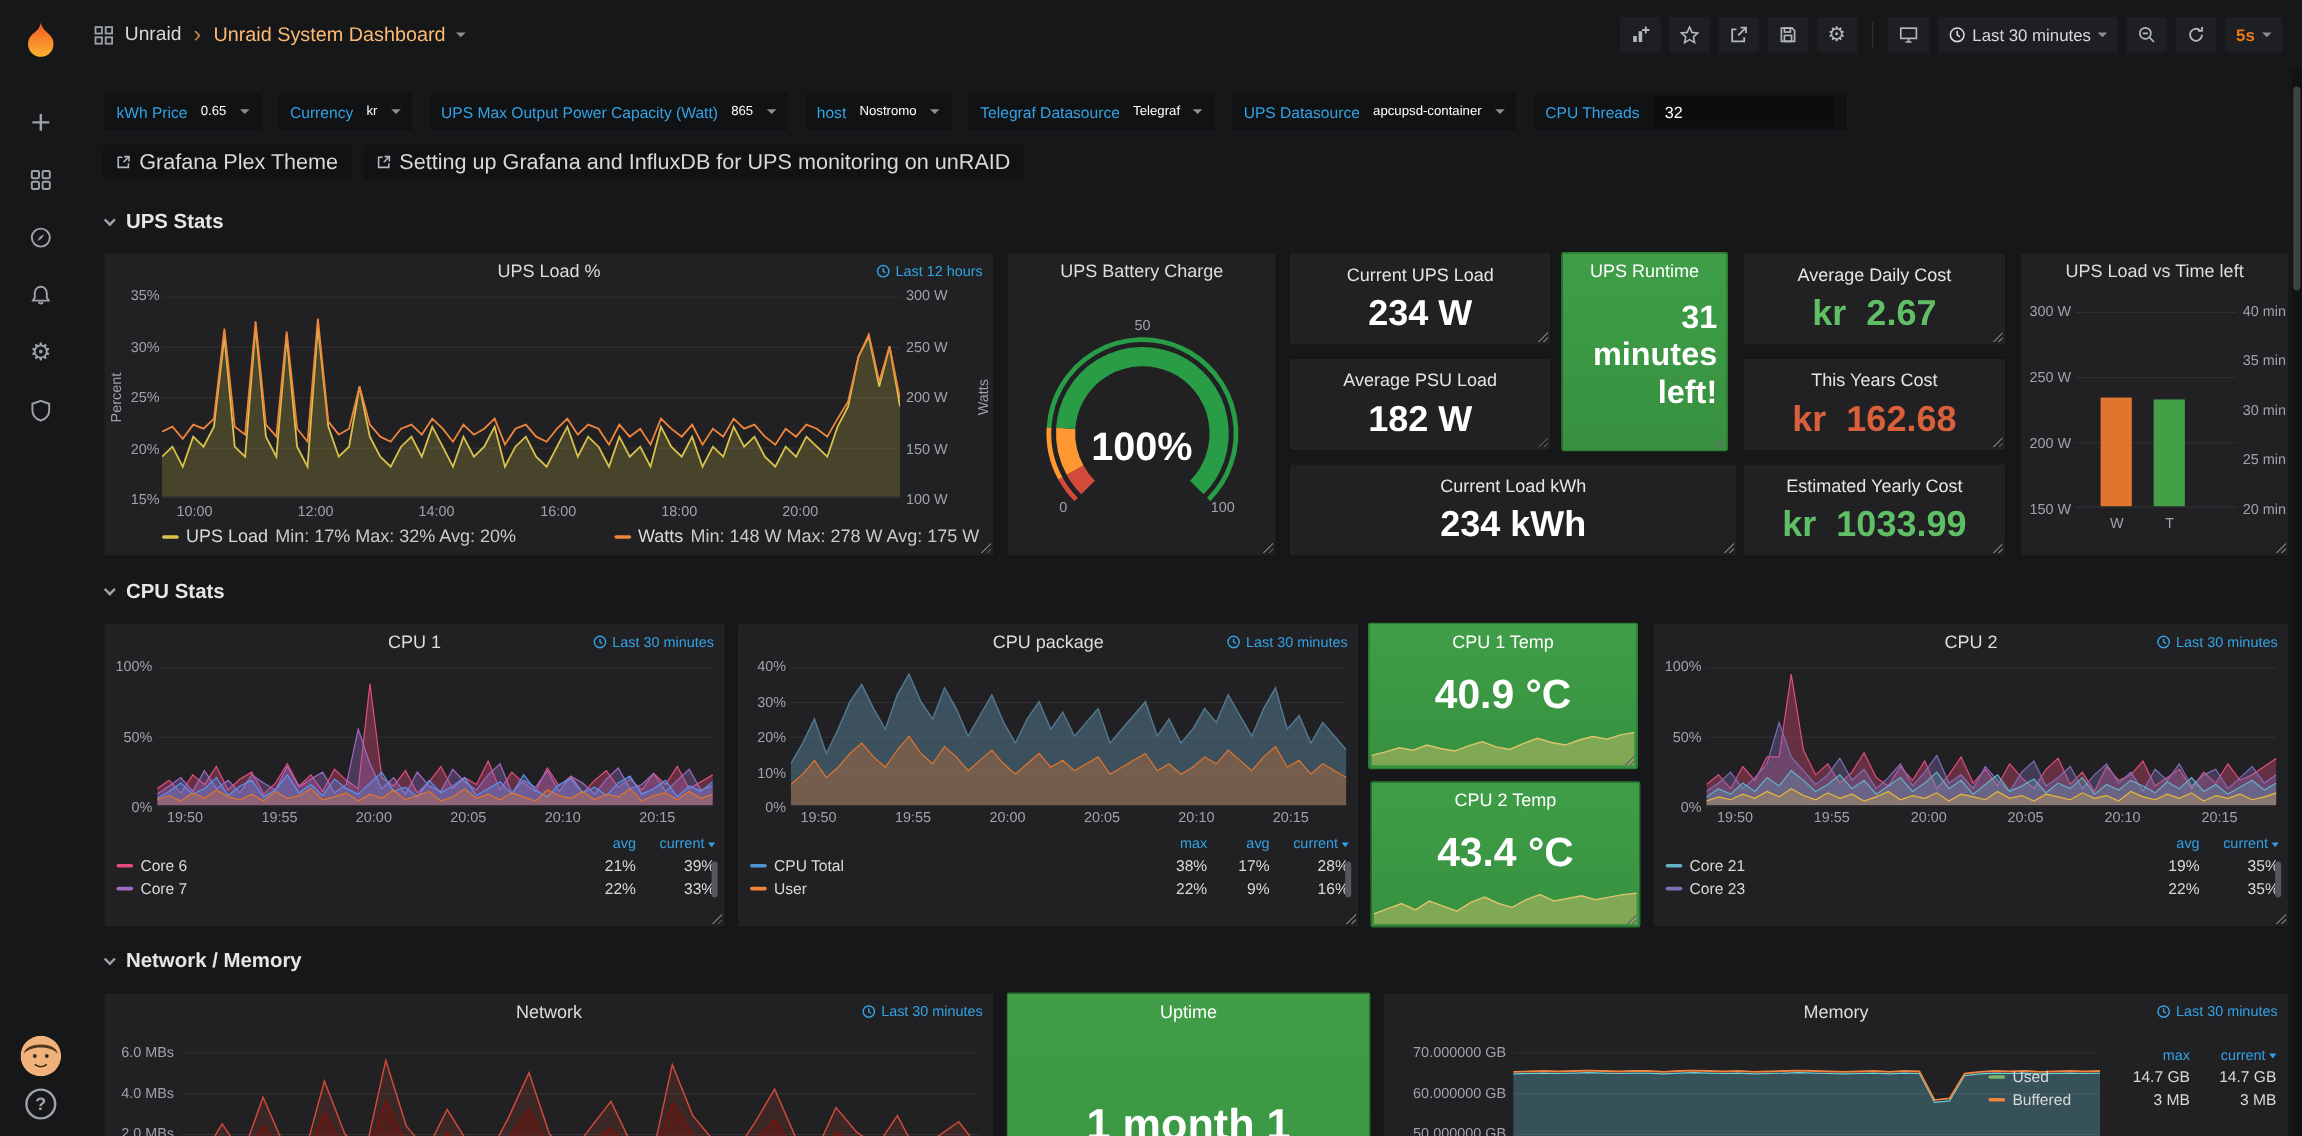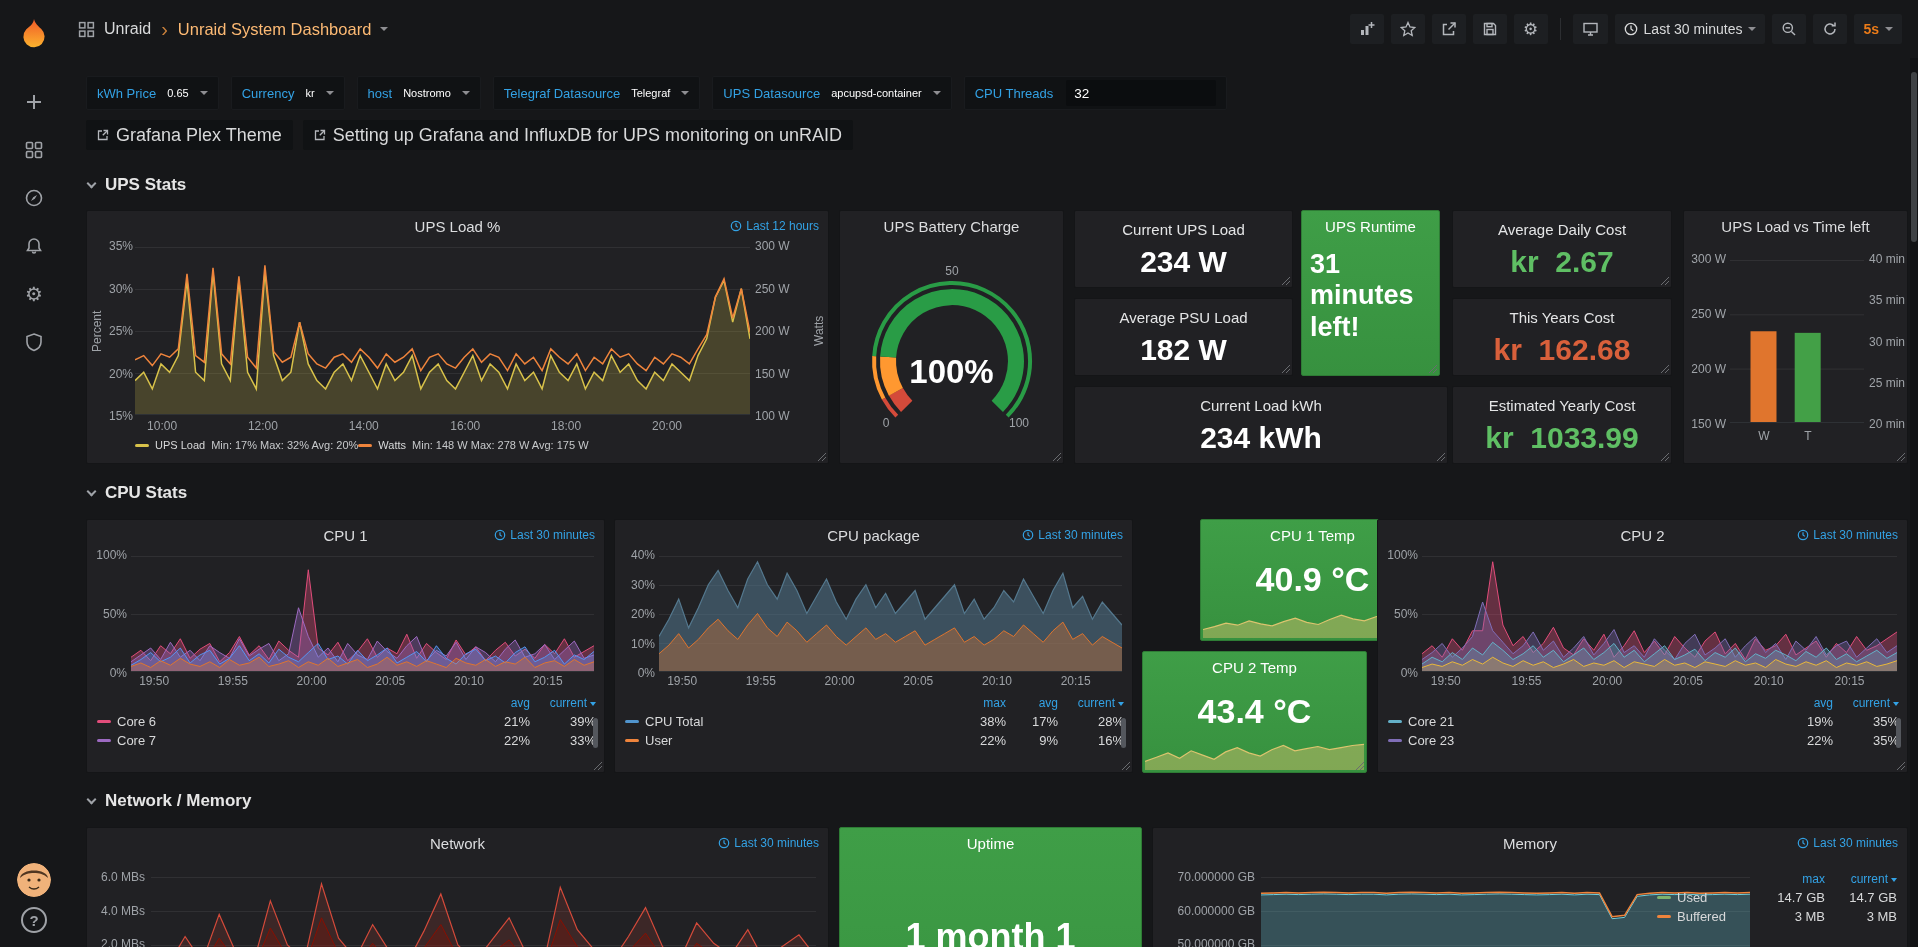--- a/index.html
+++ b/index.html
@@ -47,39 +47,39 @@
   .rsz{position:absolute;right:2px;bottom:2px;width:10px;height:10px;background:repeating-linear-gradient(135deg,transparent 0 2px,#6a6c70 2px 3px);clip-path:polygon(100% 0,100% 100%,0 100%);cursor:nwse-resize;}
   
   .yticks{position:absolute;display:flex;flex-direction:column;justify-content:space-between;align-items:flex-end;}
   .yticks.left-align{align-items:flex-start;}
   .tk{color:#9fa3a8;font-size:12px;line-height:14px;white-space:nowrap;}
   .xrow{position:absolute;height:15px;}
   .xtick{position:absolute;transform:translateX(-50%);color:#9fa3a8;font-size:12px;white-space:nowrap;}
   .vlab{position:absolute;width:16px;display:flex;align-items:center;justify-content:center;color:#9fa3a8;font-size:12px;writing-mode:vertical-rl;transform:rotate(180deg);}
   .plot{position:absolute;border-bottom:1px solid #2e3135;background-image:linear-gradient(rgba(255,255,255,0.065) 1px,transparent 1px);cursor:crosshair;}
   .plot svg{position:absolute;left:0;top:0;width:100%;height:100%;}
-  .ups-legend{position:absolute;left:48px;right:12px;top:228px;display:flex;justify-content:flex-start;font-size:11px;color:#d8d9da;}
+  .ups-legend{position:absolute;left:48px;right:12px;top:228px;display:flex;justify-content:space-between;font-size:15px;color:#d8d9da;}
   .ul-item{display:flex;align-items:center;gap:6px;white-space:nowrap;}
   .dash-ico{display:inline-block;width:14px;height:3px;border-radius:2px;}
   .ul-stats{color:#c7c9cb;}
   .legend-wrap{position:absolute;left:10px;right:8px;top:176px;bottom:4px;}
   .legend-grid{display:grid;row-gap:4px;font-size:13px;color:#d8d9da;align-content:start;}
   .legend-grid.c2{grid-template-columns:1fr 56px 66px;}
   .legend-grid.c3{grid-template-columns:1fr 52px 52px 66px;}
   .legend-grid.cmem{grid-template-columns:1fr 62px 72px;}
   .lh{color:#33a2e5;font-size:12px;text-align:right;cursor:pointer;}
   .lh.sorted::after{content:"";display:inline-block;margin-left:3px;border-left:3px solid transparent;border-right:3px solid transparent;border-top:4px solid #33a2e5;vertical-align:middle;}
   .lname{display:flex;align-items:center;gap:6px;cursor:pointer;white-space:nowrap;}
   .lv{text-align:right;}
   .scrollthumb{position:absolute;right:-2px;top:22px;width:5px;height:30px;background:#54575d;border-radius:3px;cursor:pointer;}
   .gauge-value{position:absolute;top:142px;left:0;right:0;text-align:center;font-size:33px;font-weight:700;color:#fff;}
   .spark{position:absolute;left:2px;right:2px;bottom:2px;height:32px;}
   .spark svg{width:100%;height:100%;}
   .uptime-value{position:absolute;top:88px;left:0;right:0;text-align:center;font-size:36px;font-weight:700;color:#fff;white-space:nowrap;}
-  .runtime-value{position:absolute;top:38px;left:8px;right:8px;text-align:left;font-size:27px;line-height:1.16;font-weight:700;color:#fff;}
+  .runtime-value{position:absolute;top:38px;left:8px;right:8px;text-align:right;font-size:27px;line-height:1.16;font-weight:700;color:#fff;}
   
   .pg-scroll{position:absolute;right:0;top:58px;bottom:0;width:8px;background:#111214;}
   .pg-thumb{position:absolute;right:1px;top:14px;width:6px;height:170px;background:#3f4245;border-radius:3px;cursor:pointer;}
   svg.ico{display:block;}
 </style>
 </head>
 <body>
 
 <aside class="sidebar">
   <div class="sb-logo">
@@ -221,20 +221,25 @@
 
   <div class="vars">
     <div class="var-pill">
       <span class="var-label">kWh Price</span>
       <span class="var-value">0.65</span>
       <span class="caret"></span>
     </div>
     <div class="var-pill">
       <span class="var-label">Currency</span>
       <span class="var-value">kr</span>
+      <span class="caret"></span>
+    </div>
+    <div class="var-pill">
+      <span class="var-label">UPS Max Output Power Capacity (Watt)</span>
+      <span class="var-value">865</span>
       <span class="caret"></span>
     </div>
     <div class="var-pill">
       <span class="var-label">host</span>
       <span class="var-value">Nostromo</span>
       <span class="caret"></span>
     </div>
     <div class="var-pill">
       <span class="var-label">Telegraf Datasource</span>
       <span class="var-value">Telegraf</span>
@@ -526,21 +531,21 @@
           </div>
         <div class="lv">22%</div>
         <div class="lv">9%</div>
         <div class="lv">16%</div>
       </div>
       <div class="scrollthumb"></div>
     </div>
     <div class="rsz"></div>
   </div>
 
-  <div class="panel green" style="left:1132px;top:461px;width:225px;height:122px;">
+  <div class="panel green" style="left:1072px;top:461px;width:225px;height:122px;">
     <div class="p-head">CPU 1 Temp</div>
     <div class="stat-value" style="top:40px;font-size:34px;">40.9 °C</div>
     <div class="spark">
       <svg id="t1-svg" viewBox="0 0 217 32" preserveAspectRatio="none">
           <path d="M0.0,23.5L11.4,20.6L22.8,17.1L34.3,19.2L45.7,14.9L57.1,17.8L68.5,19.9L79.9,15.6L91.4,12.1L102.8,16.4L114.2,18.5L125.6,13.5L137.1,9.2L148.5,12.8L159.9,14.9L171.3,10.7L182.7,7.8L194.2,10.0L205.6,6.4L217.0,4.3L217,32L0,32Z" fill="#dcc46e" fill-opacity="0.45"></path>
           <path d="M0.0,23.5L11.4,20.6L22.8,17.1L34.3,19.2L45.7,14.9L57.1,17.8L68.5,19.9L79.9,15.6L91.4,12.1L102.8,16.4L114.2,18.5L125.6,13.5L137.1,9.2L148.5,12.8L159.9,14.9L171.3,10.7L182.7,7.8L194.2,10.0L205.6,6.4L217.0,4.3" stroke="#dcc46e" stroke-width="1.2" fill="none"></path>
         </svg>
     </div>
     <div class="rsz"></div>
   </div>

